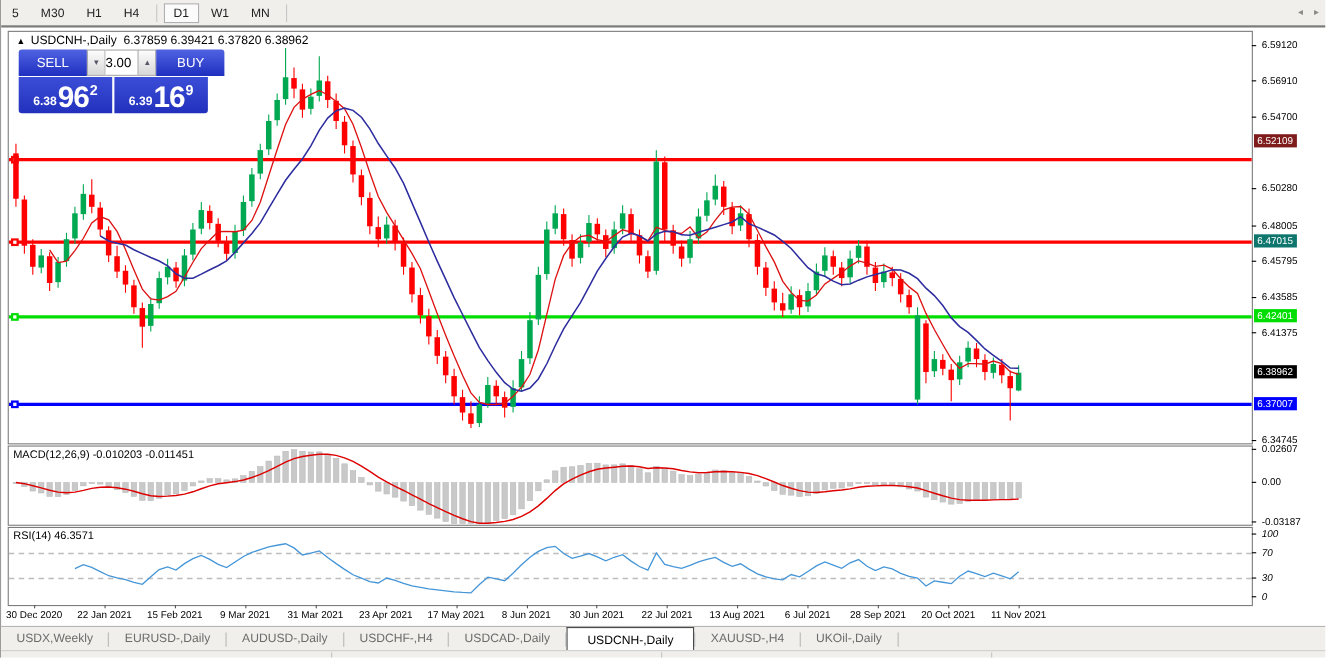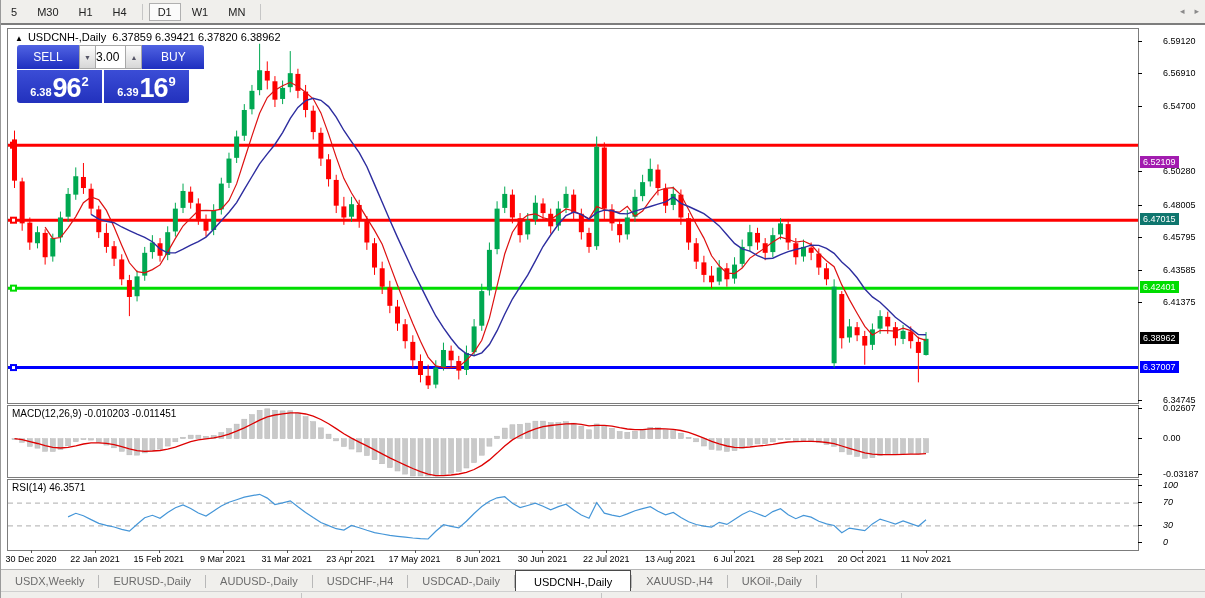--- a/index.html
+++ b/index.html
@@ -14,21 +14,21 @@
   .tfsep{width:1px;height:16px;background:#c6c6c6;margin:0 5px;}
   
   .plot{position:absolute;background:#fff;border:1px solid #7c7c7c;box-sizing:content-box;}
   #main-plot{left:6px;top:28px;width:1130px;height:374px;}
   #macd-plot{left:6px;top:405px;width:1130px;height:71px;}
   #rsi-plot{left:6px;top:479px;width:1130px;height:70px;}
   .axis{position:absolute;left:1137px;width:68px;font-size:9px;color:#000;}
   #axis-price{top:28px;height:376px;}
   #axis-macd{top:405px;height:73px;text-align:center;}
   #axis-rsi{top:479px;height:72px;font-style:italic;}
-  .tick-label{position:absolute;left:9px;white-space:nowrap;margin-left:16px;}
+  .tick-label{position:absolute;left:9px;white-space:nowrap;}
   .tick-dash{position:absolute;left:0;width:4px;height:1px;background:#000;}
   .plabel{position:absolute;left:2px;color:#fff;font-size:9px;padding:1px 3px 1px 3px;white-space:nowrap;}
   .ind-label{position:absolute;left:4px;top:2px;font-size:10px;color:#000;z-index:3;}
   
   #chart-header{position:absolute;left:14px;top:31px;font-size:11px;color:#000;z-index:4;}
   #chart-header .tri{font-size:8px;margin-right:5px;}
   
   #trade-panel{position:absolute;left:16px;top:45px;width:172px;z-index:5;}
   #tp-row1{display:flex;height:24px;}
   .tp-btn{flex:0 0 62px;color:#fff;font-size:12px;display:flex;align-items:center;justify-content:center;
@@ -386,21 +386,21 @@
       <div class="tick-dash" style="top:176.619291338582px"></div>
       <div class="tick-label" style="top:171.619291338582px">6.48005</div>
       <div class="tick-dash" style="top:209.16023622047186px"></div>
       <div class="tick-label" style="top:204.16023622047186px">6.45795</div>
       <div class="tick-dash" style="top:241.70118110236166px"></div>
       <div class="tick-label" style="top:236.70118110236166px">6.43585</div>
       <div class="tick-dash" style="top:274.2421259842515px"></div>
       <div class="tick-label" style="top:269.2421259842515px">6.41375</div>
       <div class="tick-dash" style="top:371.86496062992103px"></div>
       <div class="tick-label" style="top:366.86496062992103px">6.34745</div>
-      <div class="plabel" style="top:128px;background:#a21caf">6.52109</div>
+      <div class="plabel" style="top:94px;background:#7f1d1d">6.52109</div>
       <div class="plabel" style="top:185.1964566929128px;background:#0f766e">6.47015</div>
       <div class="plabel" style="top:253.13488188976373px;background:#00dd00">6.42401</div>
       <div class="plabel" style="top:332.5583464566928px;background:#0000ff">6.37007</div>
       <div class="plabel" style="top:303.77212598425217px;background:#000000">6.38962</div>
     </div>
 
   <div id="macd-plot" class="plot">
     <div class="ind-label">MACD(12,26,9) -0.010203 -0.011451</div>
     <svg id="macd-svg" width="1130" height="71">
         <g>

